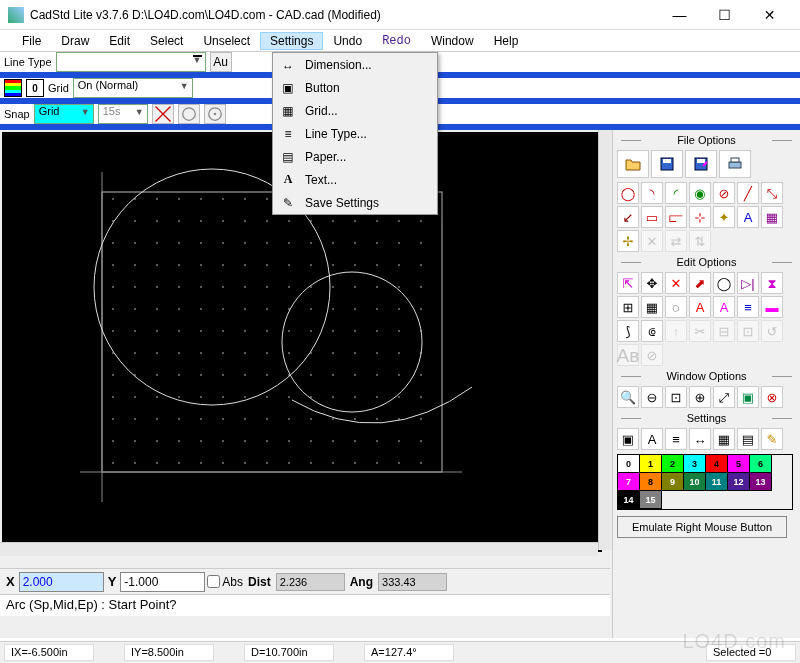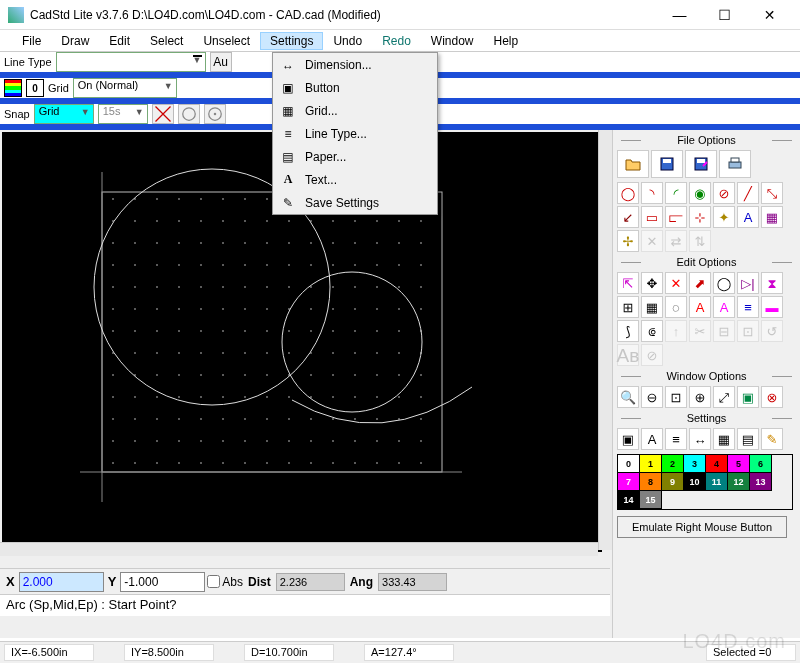--- a/index.html
+++ b/index.html
@@ -7,21 +7,21 @@
 
 .titlebar { height: 30px; background: #fff; display: flex; align-items: center; padding: 0 8px; border-bottom: 1px solid #ddd; }
 .titlebar-icon { width: 16px; height: 16px; background: linear-gradient(45deg,#3a7,#9cf); margin-right: 6px; }
 .titlebar-text { flex: 1; font-size: 12px; color: #000; }
 .win-controls { display: flex; gap: 0; }
 .win-btn { width: 45px; height: 30px; display: flex; align-items: center; justify-content: center; font-size: 14px; cursor: pointer; }
 
 .menubar { height: 22px; background: #fff; display: flex; align-items: center; padding: 0 12px; border-bottom: 1px solid #ccc; }
 .menu-item { padding: 2px 10px; cursor: pointer; color: #000; }
 .menu-item.highlighted { background: #cce8ff; border: 1px solid #99d1ff; padding: 1px 9px; }
-.menu-item.disabled { color: #0f766e; }
+.menu-item.disabled { color: #4c1d95; font-family: Liberation Mono, monospace; }
 
 .toolbar-row { height: 26px; display: flex; align-items: center; padding: 2px 4px; gap: 4px; border-bottom: 6px solid #1d4ed8; }
 .toolbar-label { font-size: 11px; }
 .line-preview { width: 150px; height: 18px; border: 1px solid #888; background: #fff; display: flex; align-items: center; padding: 0 4px; }
 .line-preview::after { content:""; height:2px; background:#000; flex:1; }
 .combo { border: 1px solid #7a7; background: #fff; height: 20px; padding: 0 18px 0 4px; font-size: 11px; position: relative; }
 .combo::after { content:"▼"; position:absolute; right:3px; top:2px; font-size:9px; color:#555; }
 .combo.cyan { background: #0ff; }
 .color-swatch-strip { width: 18px; height: 18px; background: linear-gradient(to bottom, #f00 0 20%, #ff0 20% 40%, #0f0 40% 60%, #0ff 60% 80%, #00f 80% 100%); border:1px solid #000; }
 .num-box { width:18px; height:18px; border:1px solid #000; background:#fff; display:flex; align-items:center; justify-content:center; font-weight:bold; font-size:10px; }
@@ -93,21 +93,21 @@
 <div class="toolbar-row">
   <span class="toolbar-label">Line Type</span>
   <div class="line-preview combo"></div>
   <div class="small-btn">Au</div>
 </div>
 
 <div class="toolbar-row">
   <div class="color-swatch-strip"></div>
   <div class="num-box">0</div>
   <span class="toolbar-label">Grid</span>
-  <div class="combo" style="width:104px">On (Normal)</div>
+  <div class="combo" style="width:120px">On (Normal)</div>
 </div>
 
 <div class="toolbar-row">
   <span class="toolbar-label">Snap</span>
   <div class="combo cyan" style="width:60px">Grid</div>
   <div class="combo" style="width:50px;color:#888">15s</div>
   <div class="small-btn">
       <svg viewBox="0 0 16 16">
         <path d="M2 2L14 14M14 2L2 14" stroke="#c00" stroke-width="1"></path>
       </svg>
@@ -379,23 +379,23 @@
         <div class="color-cell" style="background: rgb(255, 255, 255); color: rgb(0, 0, 0);">0</div>
         <div class="color-cell" style="background: rgb(255, 255, 0); color: rgb(0, 0, 0);">1</div>
         <div class="color-cell" style="background: rgb(0, 255, 0); color: rgb(0, 0, 0);">2</div>
         <div class="color-cell" style="background: rgb(0, 255, 255); color: rgb(0, 0, 0);">3</div>
         <div class="color-cell" style="background: rgb(255, 0, 0); color: rgb(0, 0, 0);">4</div>
         <div class="color-cell" style="background: rgb(255, 0, 255); color: rgb(0, 0, 0);">5</div>
         <div class="color-cell" style="background: rgb(0, 255, 128); color: rgb(0, 0, 0);">6</div>
         <div class="color-cell" style="background: rgb(255, 0, 255); color: rgb(255, 255, 255);">7</div>
         <div class="color-cell" style="background: rgb(255, 128, 0); color: rgb(0, 0, 0);">8</div>
         <div class="color-cell" style="background: rgb(128, 128, 0); color: rgb(255, 255, 255);">9</div>
-        <div class="color-cell" style="background: #000000; color: rgb(255, 255, 255);">10</div>
+        <div class="color-cell" style="background: #15803d; color: rgb(255, 255, 255);">10</div>
         <div class="color-cell" style="background: rgb(0, 128, 128); color: rgb(255, 255, 255);">11</div>
-        <div class="color-cell" style="background: #15803d; color: rgb(255, 255, 255);">12</div>
+        <div class="color-cell" style="background: #4c1d95; color: rgb(255, 255, 255);">12</div>
         <div class="color-cell" style="background: rgb(128, 0, 128); color: rgb(255, 255, 255);">13</div>
         <div class="color-cell" style="background: #000000; color: rgb(255, 255, 255);">14</div>
         <div class="color-cell" style="background: rgb(128, 128, 128); color: rgb(255, 255, 255);">15</div>
       </div>
 
     <button class="emulate-btn">Emulate Right Mouse Button</button>
   </div>
 </div>
 
 <div class="status2">

